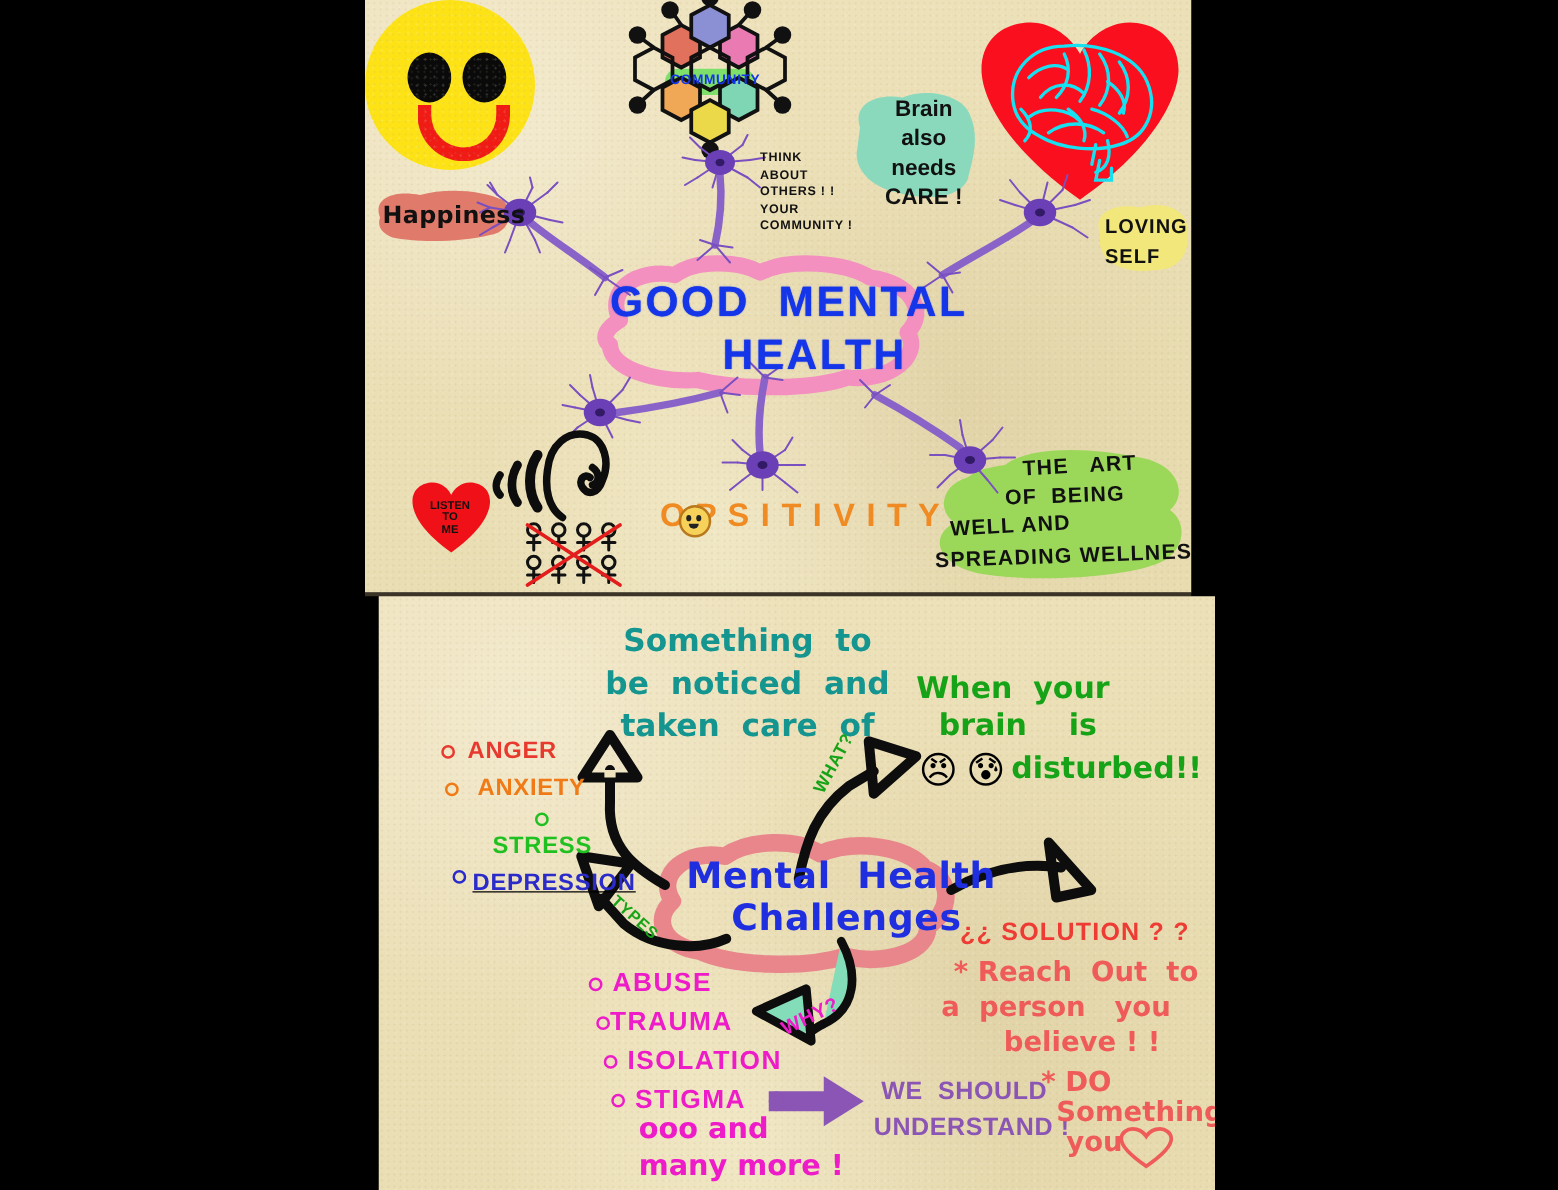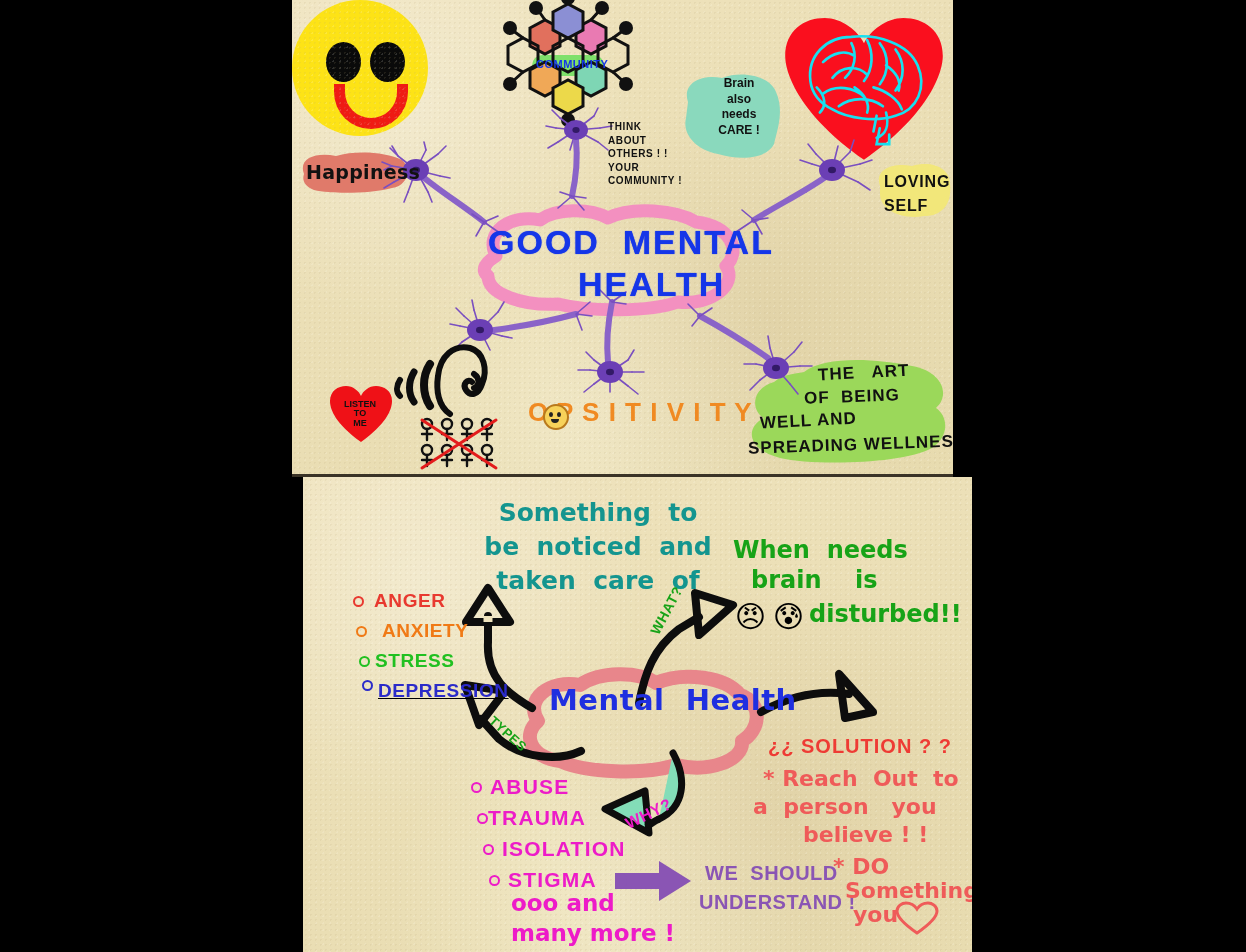--- a/index.html
+++ b/index.html
@@ -235,21 +235,21 @@
         <path d="M4 2 L78 50 M78 2 L4 50"></path>
       </g>
     </svg>
 
     <div class="txt hand cBlack" style="left:14px;top:162px;font-size:19px;letter-spacing:.3px;">Happiness</div>
     <div class="txt handl cBlack" style="left:316px;top:120px;font-size:10px;line-height:1.35;letter-spacing:.6px;">THINK
 ABOUT
 OTHERS ! !
 YOUR
 COMMUNITY !</div>
-    <div class="txt handl cBlack" style="left:408px;top:76px;font-size:12px;line-height:1.3;text-align:center;width:78px;">Brain
+    <div class="txt handl cBlack" style="left:408px;top:76px;font-size:18px;line-height:1.3;text-align:center;width:78px;">Brain
 also
 needs
 CARE !</div>
     <div class="txt handl cBlack" style="left:592px;top:170px;font-size:16px;line-height:1.5;letter-spacing:.8px;">LOVING
 SELF</div>
 
     <div class="txt handl" style="left:236px;top:398px;font-size:26px;letter-spacing:1px;color:#f08a22;">O</div>
     <div class="txt handl" style="left:264px;top:398px;font-size:26px;letter-spacing:1px;color:#f08a22;">P S I T I V I T Y</div>
     <div style="position:absolute;left:251px;top:404px;width:22px;height:22px;border-radius:50%;background:#f7d25a;border:2px solid #b8791c;z-index:7;">
       <div style="position:absolute;left:4px;top:6px;width:4px;height:5px;border-radius:50%;background:#222;"></div>
@@ -262,37 +262,37 @@
     <div class="txt handl cBlack" style="left:468px;top:412px;font-size:17px;letter-spacing:1px;transform:rotate(-3deg);">WELL AND</div>
     <div class="txt handl cBlack" style="left:456px;top:436px;font-size:17px;letter-spacing:1px;transform:rotate(-2deg);">SPREADING WELLNESS</div>
   </div>
 
   <div class="panel" id="panelBottom">
 
     <div class="txt hand cTeal" style="left:145px;top:19px;font-size:25px;line-height:1.35;text-align:center;width:300px;">Something  to
 be  noticed  and
 taken  care  of</div>
 
-    <div class="txt hand cGreen" style="left:430px;top:60px;font-size:24px;">When  needs</div>
+    <div class="txt hand cGreen" style="left:430px;top:60px;font-size:24px;">When  your</div>
     <div class="txt hand cGreen" style="left:448px;top:90px;font-size:24px;">brain    is</div>
     <div class="txt hand cGreen" style="left:506px;top:124px;font-size:24px;">disturbed!!</div>
 
     <div class="emoji" style="left:432px;top:122px;font-size:30px;">😠</div>
     <div class="emoji" style="left:470px;top:122px;font-size:30px;">😰</div>
 
     <div id="typesList" style="position:absolute;left:50px;top:113px;z-index:7;">
         <div style="display: flex; align-items: center; gap: 10px; margin-bottom: 8px; margin-left: 0px;">
           <span style="width: 7px; height: 7px; border-radius: 50%; border: 2px solid rgb(232, 57, 47); display: inline-block;"></span>
           <span style="font-family: &quot;Liberation Sans&quot;, sans-serif; font-weight: 700; font-size: 19px; letter-spacing: 0.6px; color: rgb(232, 57, 47);">ANGER</span>
         </div>
         <div style="display: flex; align-items: center; gap: 15px; margin-bottom: 8px; margin-left: 3px;">
           <span style="width: 7px; height: 7px; border-radius: 50%; border: 2px solid rgb(240, 122, 22); display: inline-block;"></span>
           <span style="font-family: &quot;Liberation Sans&quot;, sans-serif; font-weight: 700; font-size: 19px; letter-spacing: 0.6px; color: rgb(240, 122, 22);">ANXIETY</span>
         </div>
-        <div style="display: flex; align-items: center; gap: 5px; margin-bottom: 8px; margin-left: 6px;">
+        <div style="display: flex; align-items: center; gap: 5px; margin-bottom: 8px; margin-left: 6px; flex-direction: column;">
           <span style="width: 7px; height: 7px; border-radius: 50%; border: 2px solid rgb(33, 192, 33); display: inline-block;"></span>
           <span style="font-family: &quot;Liberation Sans&quot;, sans-serif; font-weight: 700; font-size: 19px; letter-spacing: 0.6px; color: rgb(33, 192, 33);">STRESS</span>
         </div>
         <div style="display: flex; align-items: flex-start; gap: 5px; margin-bottom: 8px; margin-left: 9px; text-decoration: underline;">
           <span style="width: 7px; height: 7px; border-radius: 50%; border: 2px solid rgb(43, 43, 201); display: inline-block;"></span>
           <span style="font-family: &quot;Liberation Sans&quot;, sans-serif; font-weight: 700; font-size: 19px; letter-spacing: 0.6px; color: rgb(43, 43, 201);">DEPRESSION</span>
         </div>
       </div>
 
     <svg class="lay" style="left:165px;top:105px;" width="105" height="130">
@@ -322,20 +322,21 @@
       <path d="M80 6 C94 32, 92 60, 66 72" fill="#83ddb8" stroke="#0d0d0d" stroke-width="7" stroke-linecap="round"></path>
       <path d="M12 62 L52 44 L56 86 Z" fill="#83ddb8" stroke="#0d0d0d" stroke-width="7" stroke-linejoin="round"></path>
       <path d="M66 72 C58 76, 56 78, 54 80" fill="none" stroke="#0d0d0d" stroke-width="7"></path>
     </svg>
     <div class="txt handl cMagenta" style="left:321px;top:328px;font-size:16px;transform:rotate(-26deg);letter-spacing:.5px;">WHY?</div>
 
     <svg class="blob" style="left:205px;top:192px;" width="260" height="110">
       <path d="M30 52 C16 30, 42 10, 72 16 C92 2, 130 2, 148 14 C176 2, 218 8, 232 26 C256 34, 252 62, 234 72 C236 92, 200 104, 168 96 C136 106, 78 104, 52 92 C22 88, 14 66, 30 52 Z" fill="none" stroke="#e8868b" stroke-width="14" stroke-linejoin="round"></path>
     </svg>
     <div class="txt hand" style="left:246px;top:208px;font-size:29px;letter-spacing:.5px;color:#1f2fe0;">Mental  Health</div>
+    <div class="txt hand" style="left:282px;top:242px;font-size:29px;letter-spacing:.5px;color:#1f2fe0;">Challenges</div>
 
     <div id="causesList" style="position:absolute;left:168px;top:298px;z-index:7;">
         <div style="display: flex; align-items: center; gap: 8px; margin-bottom: 7px; margin-left: 0px;">
           <span style="width: 7px; height: 7px; border-radius: 50%; border: 2px solid rgb(237, 27, 200); display: inline-block;"></span>
           <span style="font-family: &quot;Liberation Sans&quot;, sans-serif; font-weight: 700; font-size: 21px; letter-spacing: 1.2px; color: rgb(237, 27, 200);">ABUSE</span>
         </div>
         <div style="display: flex; align-items: center; gap: 0; margin-bottom: 7px; margin-left: 6px;">
           <span style="width: 7px; height: 7px; border-radius: 50%; border: 2px solid rgb(237, 27, 200); display: inline-block;"></span>
           <span style="font-family: &quot;Liberation Sans&quot;, sans-serif; font-weight: 700; font-size: 21px; letter-spacing: 1.2px; color: rgb(237, 27, 200);">TRAUMA</span>
         </div>

